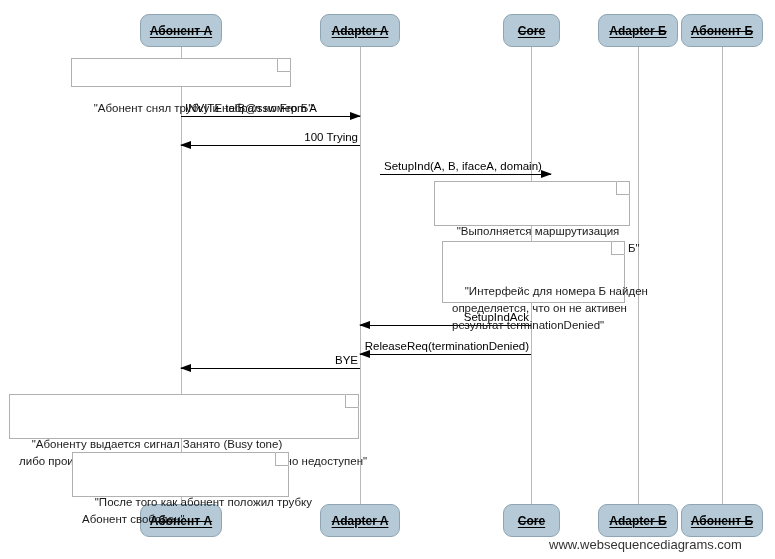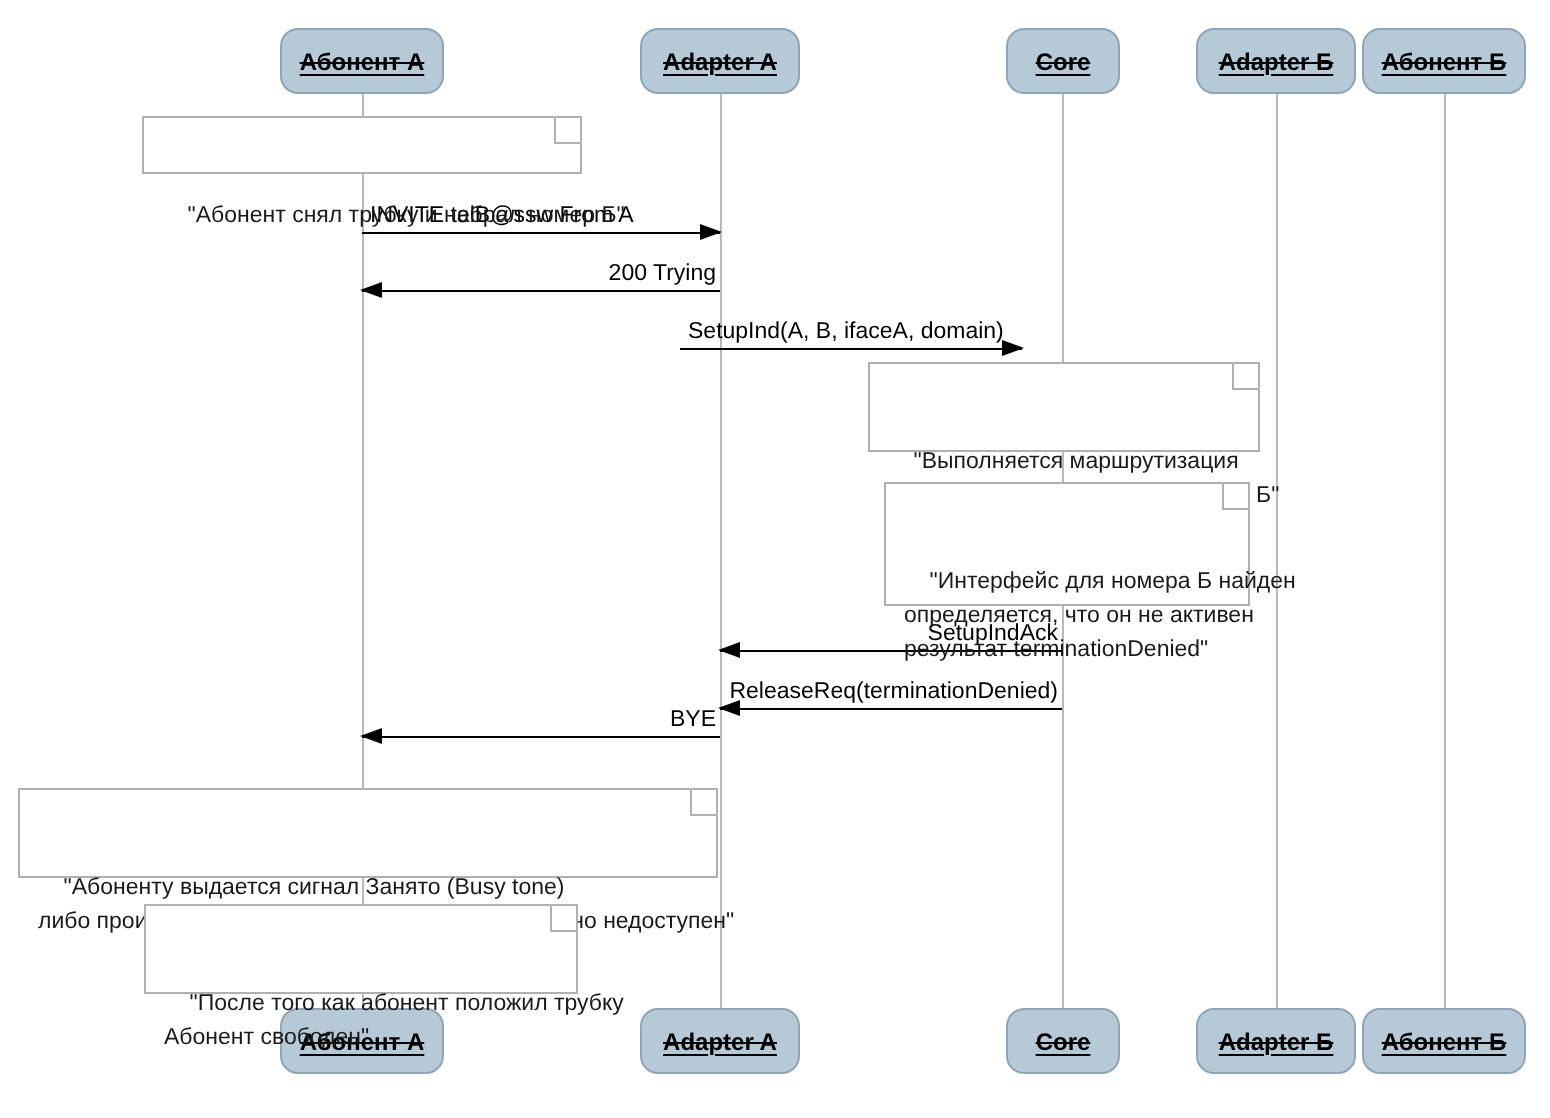--- a/index.html
+++ b/index.html
@@ -155,24 +155,24 @@
     <span>Абонент Б</span>
   </div>
 
   <div class="msg" style="left:181px; top:116px; width:179px;">
     <div class="arrowhead right"></div>
     <div class="msg-label left-aligned">INVITE telB@ssw From A</div>
   </div>
 
   <div class="msg" style="left:181px; top:145px; width:179px;">
     <div class="arrowhead left"></div>
-    <div class="msg-label right-aligned">200 Trying</div>
-  </div>
-
-  <div class="msg" style="left:340px; top:174px; width:171px;">
+    <div class="msg-label right-aligned">100 Trying</div>
+  </div>
+
+  <div class="msg" style="left:380px; top:174px; width:171px;">
     <div class="arrowhead right"></div>
     <div class="msg-label left-aligned">SetupInd(A, B, ifaceA, domain)</div>
   </div>
 
   <div class="msg" style="left:360px; top:325px; width:171px;">
     <div class="arrowhead left"></div>
     <div class="msg-label right-aligned">SetupIndAck</div>
   </div>
 
   <div class="msg" style="left:360px; top:354px; width:171px;">
@@ -208,14 +208,15 @@
     <span>"Абоненту выдается сигнал Занято (Busy tone)
 либо проигрывается сообщение: Абонент временно недоступен"</span>
   </div>
 
   <div class="note" style="left:72px; top:452px; width:217px; height:45px;">
     <div class="fold-edge"></div>
     <span>"После того как абонент положил трубку
 Абонент свободен"</span>
   </div>
 
+  <div class="watermark" style="left:549px; top:537px;">www.websequencediagrams.com</div>
 
 </div>
 
 </body></html>

